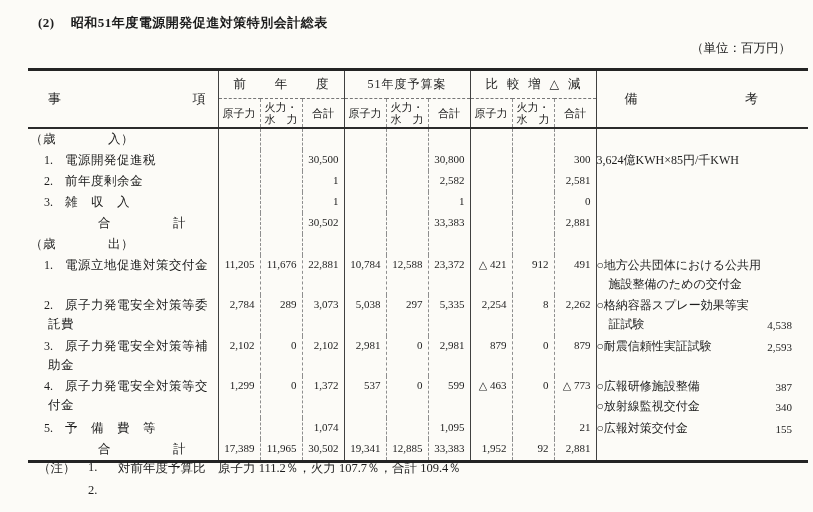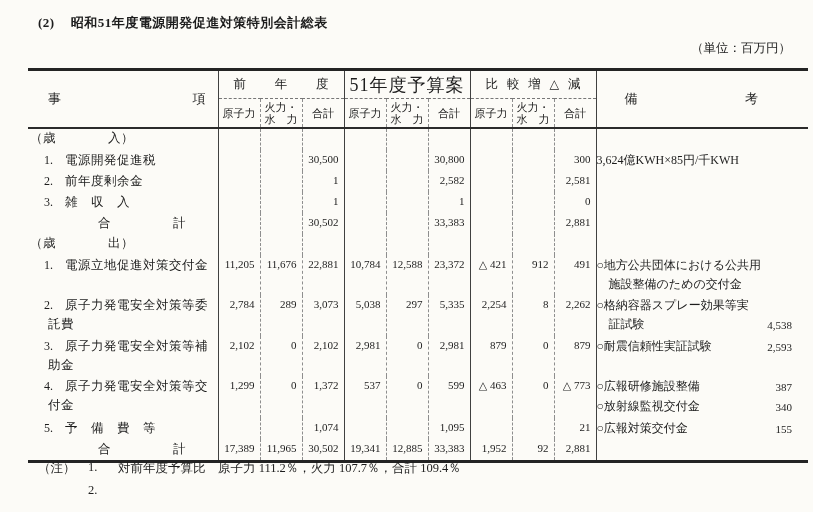--- a/index.html
+++ b/index.html
@@ -29,29 +29,29 @@
   td { padding:0; vertical-align:top; }
   .bl-s { border-left:1px solid #404040; }
   .bl-d { border-left:1px dashed #8e8e8e; }
 
   tr.h1 td { height:27px; vertical-align:middle; }
   tr.h2 td { height:28px; vertical-align:middle; }
   .spread { display:flex; justify-content:space-between; }
   .itemhead-box { padding:0 12px 0 20px; font-size:13px; }
   .remhead-box  { padding:0 50px 0 28px; font-size:13px; }
   .grp-box { padding:0 15px; font-size:12.5px; }
-  .grp-center { text-align:center; font-size:18px; letter-spacing:1px; }
+  .grp-center { text-align:center; font-size:12px; letter-spacing:1px; }
   td.grp { border-bottom:1px dashed #777; }
   td.sub { text-align:center; font-size:11px; line-height:12.5px; }
   td.sub div:empty { display:none; }
 
   tbody tr.short { height:21px; }
   tbody tr.tall  { height:40px; }
   .item-cell { font-size:12.5px; line-height:19.5px; padding-top:1px; }
-  .section-heading { padding-left:2px; letter-spacing:0.5px;font-family:Liberation Mono, monospace; }
+  .section-heading { padding-left:2px; letter-spacing:0.5px; }
   .no { display:inline-block; margin-left:16px; width:21px; font-size:12px; }
   .lbl { letter-spacing:0.5px;margin-top:48px; }
   .lbl2 { padding-left:20px; letter-spacing:0.5px; }
   .total-label { padding-left:70px; }
   td.num { font-size:11px; text-align:right; padding:3px 5px 0 0; white-space:nowrap; }
   td.rem { font-size:12px; line-height:19.5px; padding:1px 16px 0 0; }
   .rem-line { display:flex; white-space:nowrap; }
   .rem-val { margin-left:auto; font-size:11px; padding-top:1px; }
 
   

